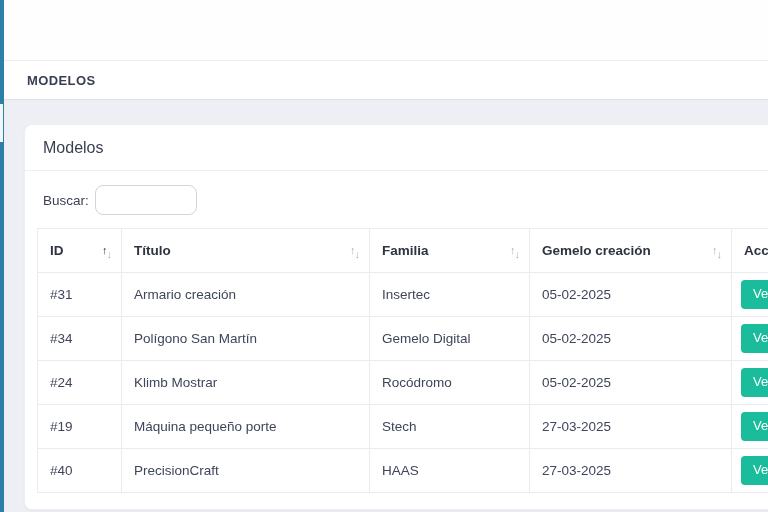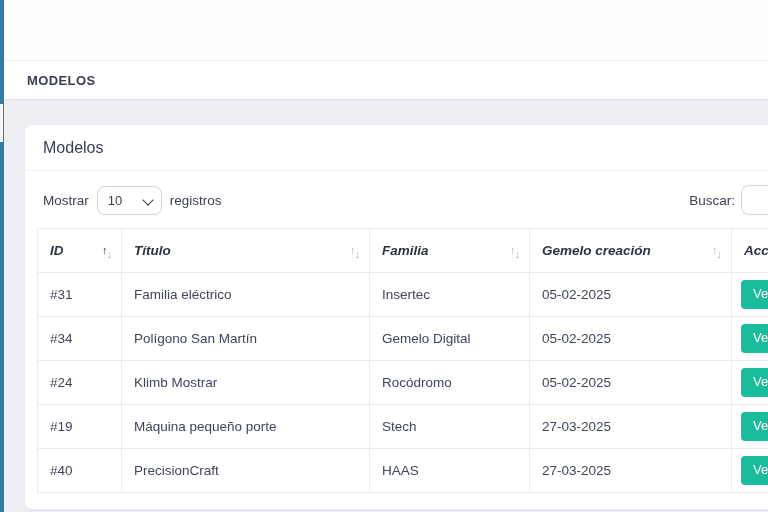--- a/index.html
+++ b/index.html
@@ -92,21 +92,21 @@
     font-size: 13.5px;
   }
   .data-table th, .data-table td {
     border: 1px solid #e9ebf1;
     vertical-align: middle; text-align: left;
     padding: 0 12px;
     overflow: hidden; white-space: nowrap;
   }
   .data-table th {
     height: 44px; font-weight: 700; color: #2e3342;
-    position: relative; cursor: pointer; font-style: italic;
+    position: relative; cursor: pointer;
   }
   .data-table td { height: 44px; color: #3f455a; }
   .col-id { width: 84px; }
   .col-titulo { width: 248px; }
   .col-familia { width: 160px; }
   .col-fecha { width: 202px; }
   .col-acciones { width: 120px; }
 
   .sort-icons {
     position: absolute; right: 10px; top: 50%; transform: translateY(-58%);
@@ -142,30 +142,20 @@
   <div class="content">
     <div class="card">
 
       <div class="card-header">
         <span class="card-title">Modelos</span>
       </div>
 
       <div class="card-body">
 
         <div class="controls">
-          <div class="length-group">
-            <span>Mostrar</span>
-            <span class="select-wrap">
-              <select>
-                <option selected="">10</option>
-              </select>
-              <span class="chevron-down"></span>
-            </span>
-            <span>registros</span>
-          </div>
           <div class="search-group">
             <span>Buscar:</span>
             <input class="search-input" type="text" value="" style="">
           </div>
         </div>
 
         <table class="data-table">
           <colgroup>
             <col class="col-id">
               <col class="col-titulo">
@@ -204,21 +194,21 @@
                   </span>
               </th>
               <th>
                 <span>Acciones</span>
               </th>
             </tr>
           </thead>
           <tbody>
             <tr>
               <td>#31</td>
-              <td>Familia eléctrico</td>
+              <td>Armario creación</td>
               <td>Insertec</td>
               <td>05-02-2025</td>
               <td class="cell-action">
                 <button class="btn-ver">Ver</button>
               </td>
             </tr>
             <tr>
               <td>#34</td>
               <td>Polígono San Martín</td>
               <td>Gemelo Digital</td>

